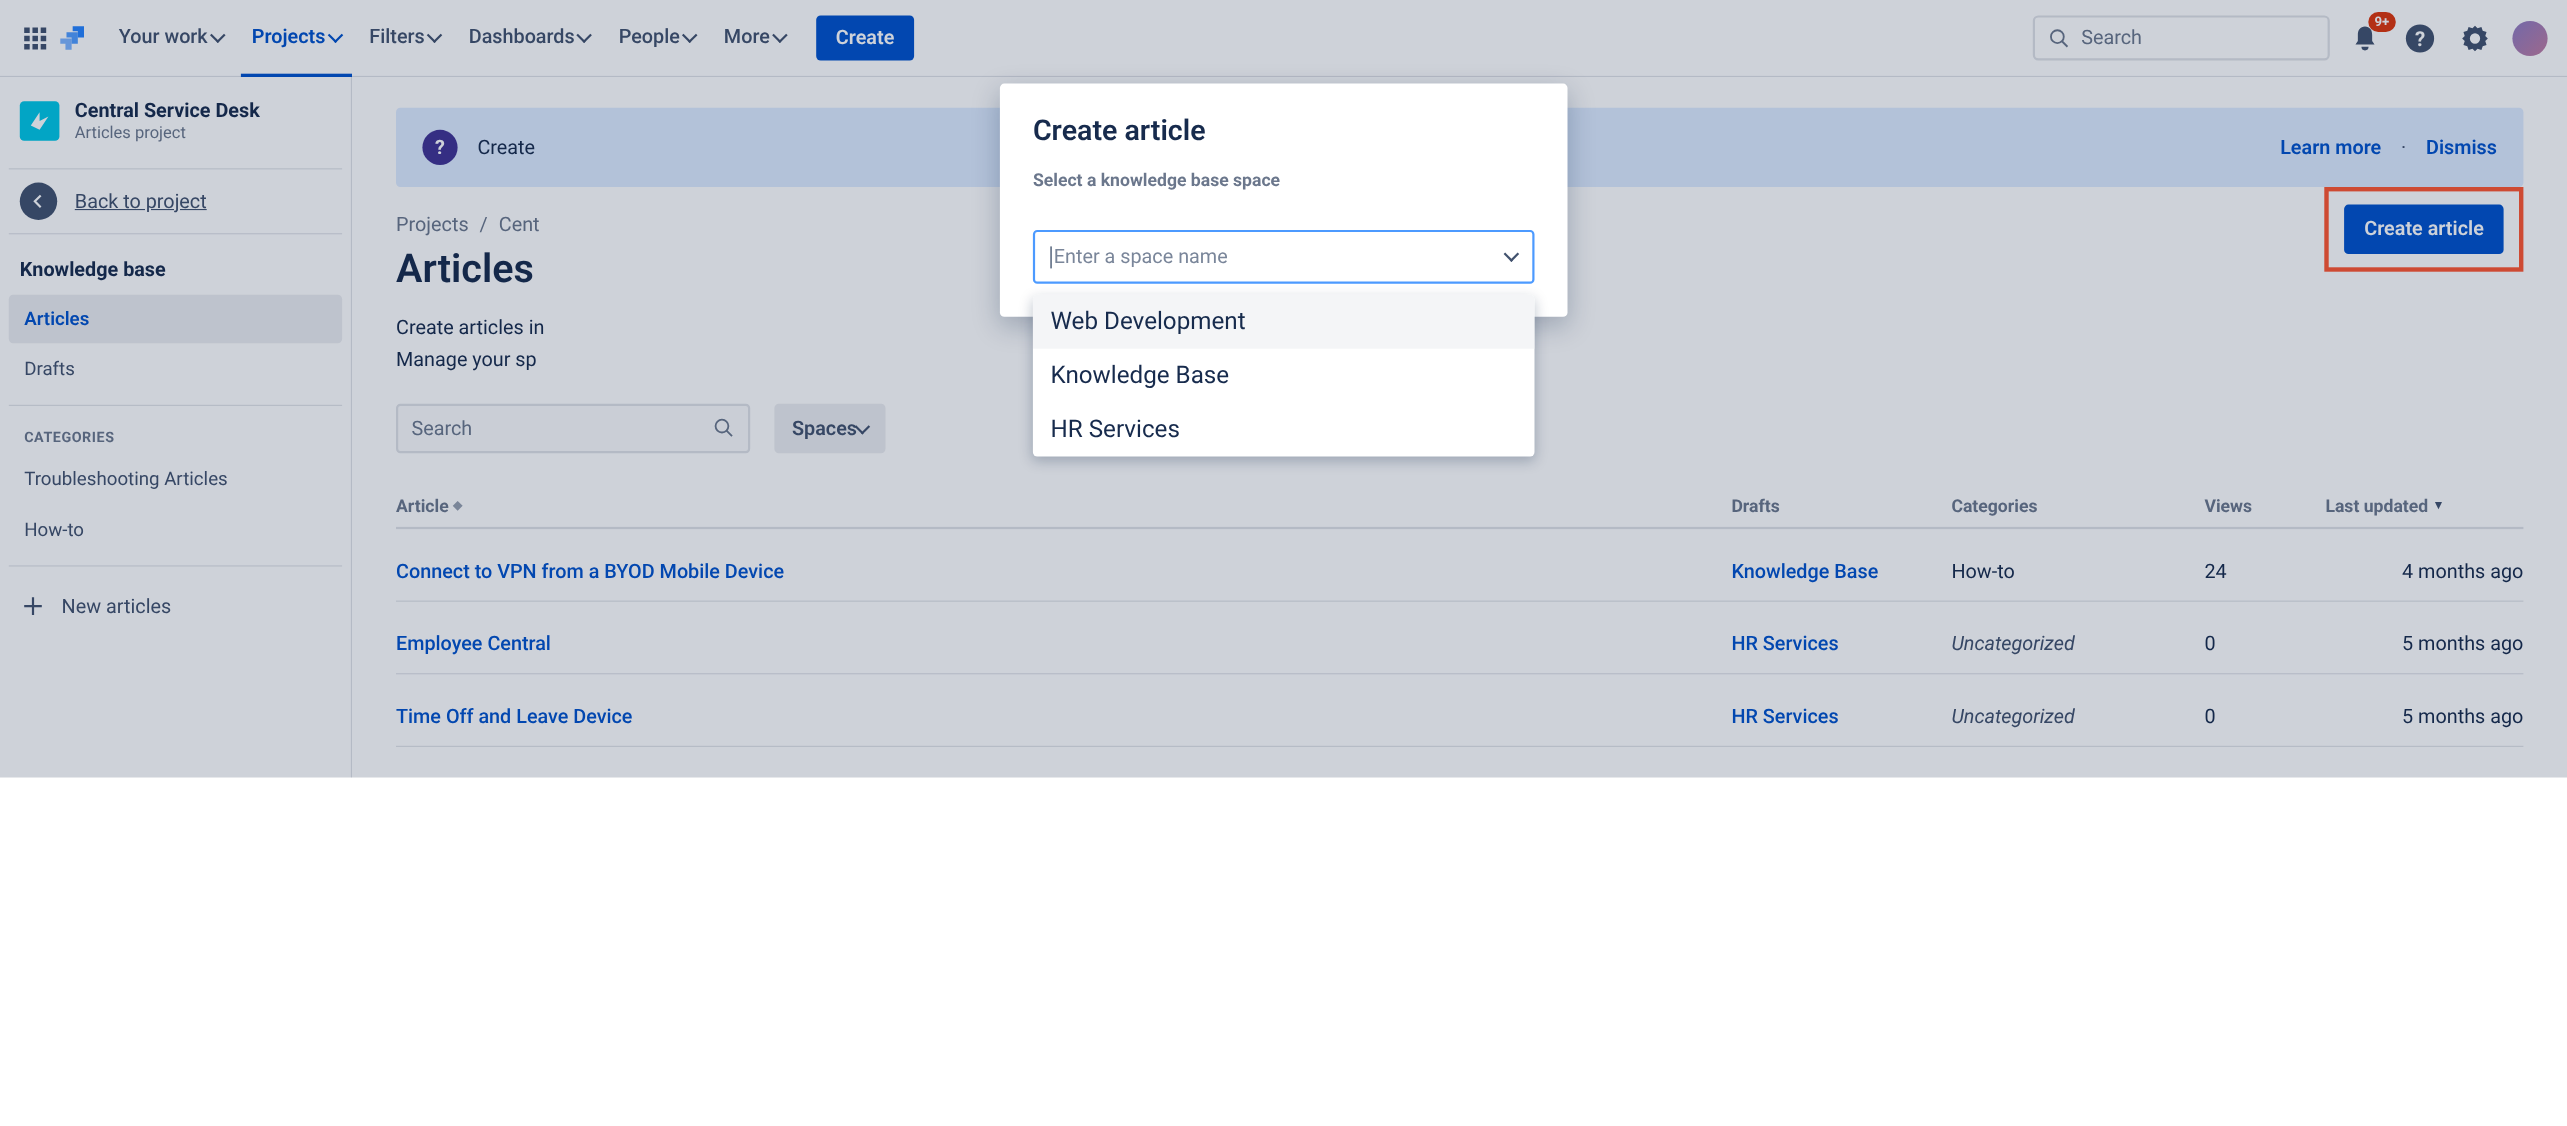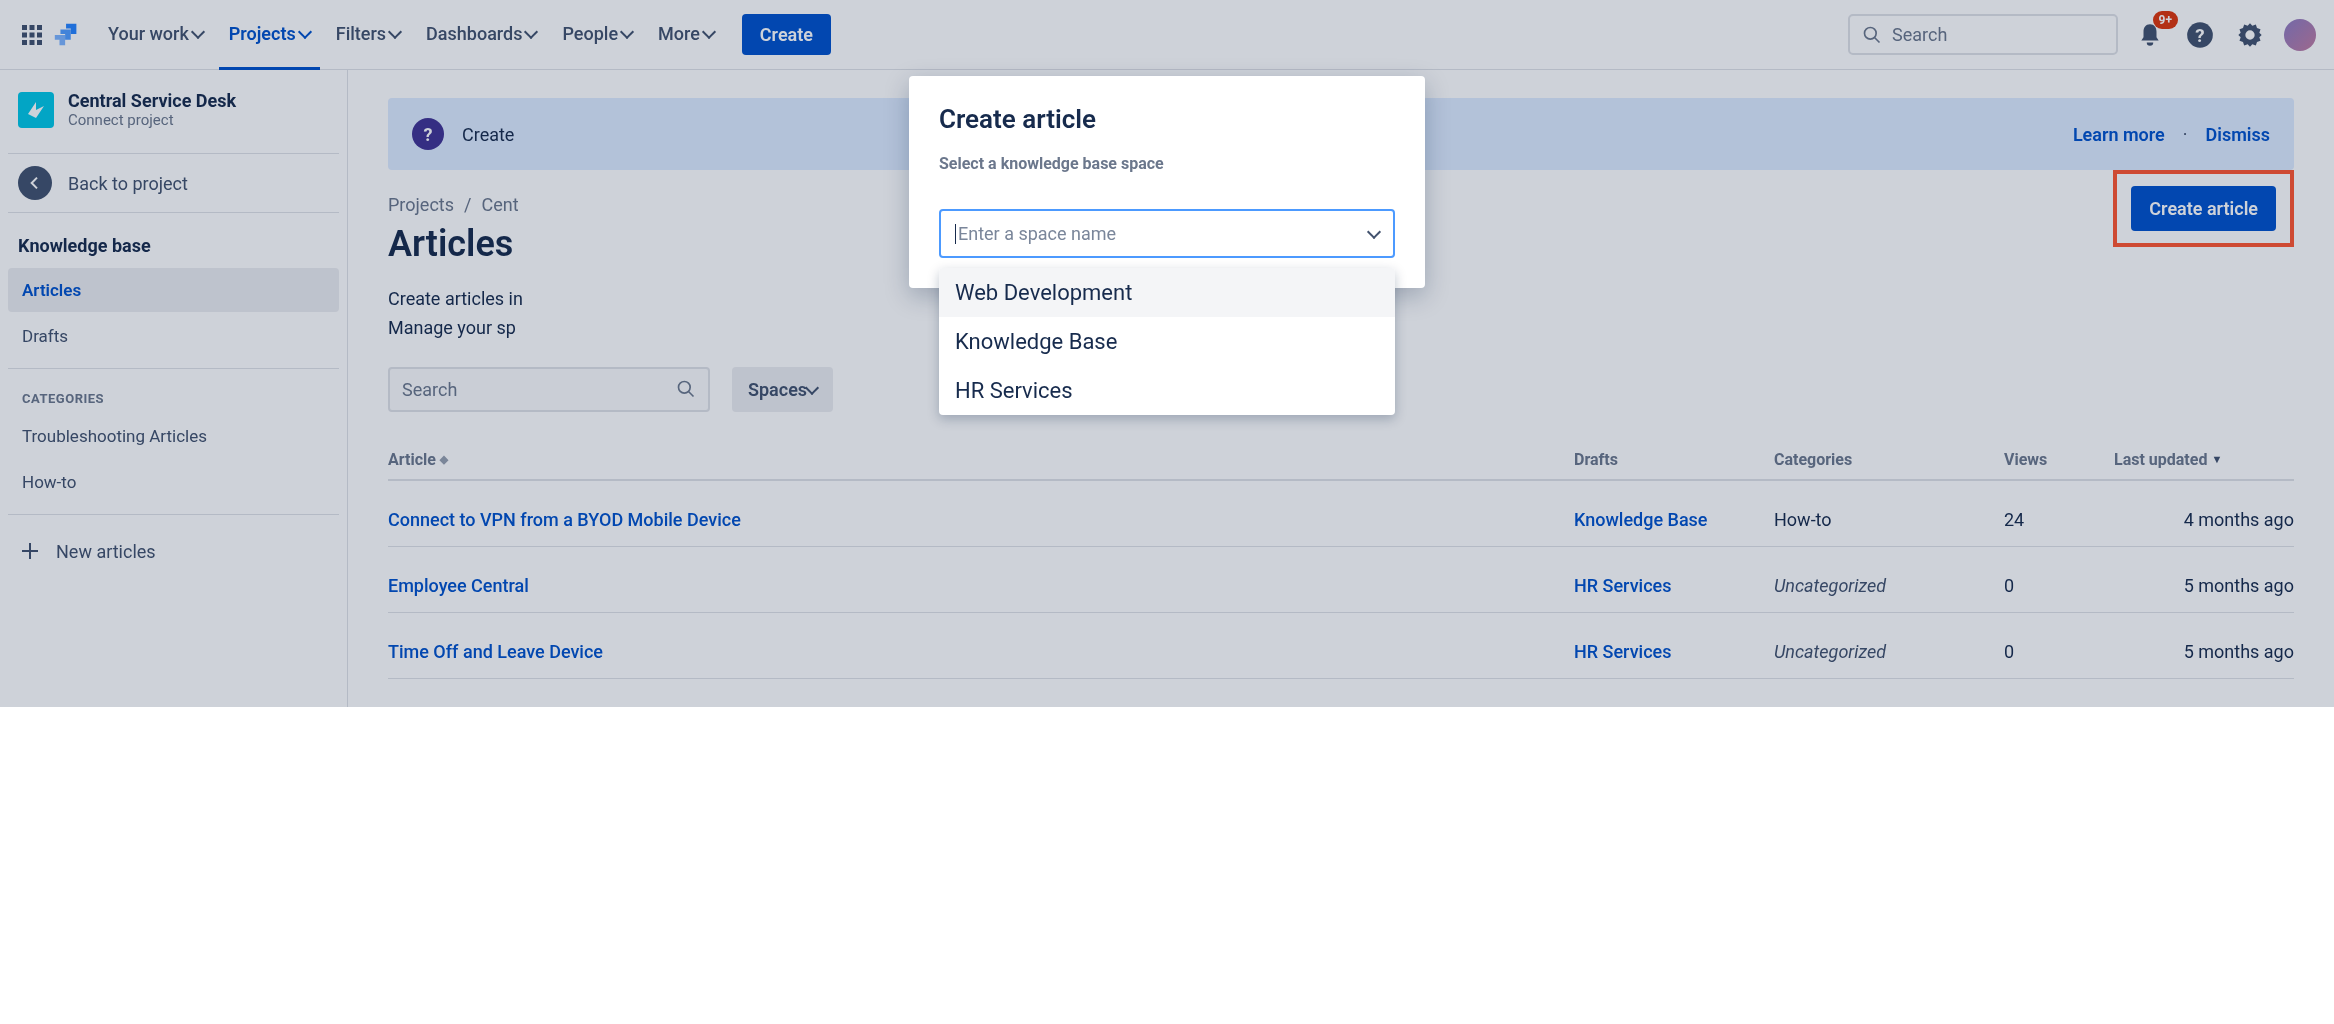--- a/index.html
+++ b/index.html
@@ -15,26 +15,26 @@
 .nav-item.active { color: #0052CC; border-bottom-color: #0052CC; font-weight: 600;}
 .create-btn { background: #0052CC; color: #fff; font-weight: 600; font-size: 18px; border: none; padding: 10px 18px; border-radius: 4px; margin-left: 12px; cursor:pointer;}
 .topnav-spacer { flex: 1; }
 .search-box { display:flex; align-items:center; background:#fff; border:2px solid #dfe1e6; border-radius:5px; padding: 8px 12px; width: 270px; gap: 10px; color:#6B778C; font-size: 18px;}
 .topnav .icon-btn { width: 36px; height:36px; display:flex; align-items:center; justify-content:center; color:#42526E; cursor:pointer; margin-left:8px; position:relative;}
 .badge { position:absolute; top:-6px; right:-10px; background:#DE350B; color:#fff; font-size:12px; font-weight:700; padding:2px 6px; border-radius:10px;}
 .avatar { width:32px; height:32px; border-radius:50%; background: linear-gradient(135deg,#8e7cc3,#c27ba0); margin-left:10px; }
 
 
 .layout { display:flex; }
-.sidebar { width: 348px; border-right: 1px solid #dfe1e6; padding: 20px 8px; }
+.sidebar { width: 320px; border-right: 1px solid #dfe1e6; padding: 20px 8px; }
 .proj-header { display:flex; align-items:center; gap: 14px; padding: 0 10px 18px;}
 .proj-icon { width:36px; height:36px; border-radius:4px; background:#00C7E6; display:flex; align-items:center; justify-content:center; }
 .proj-name { font-size:18px; font-weight:700; color:#172B4D;}
 .proj-sub { font-size:15px; color:#6B778C;}
-.back-row { display:flex; align-items:center; gap:16px; padding: 12px 10px; font-size:18px; color:#42526E; cursor:pointer; border-top:1px solid #dfe1e6; border-bottom:1px solid #dfe1e6; margin: 6px 0;}
+.back-row { display:flex; align-items:center; gap:16px; padding: 12px 10px; font-size:18px; color:#42526E; cursor:pointer; border-top:1px solid #dfe1e6; border-bottom:1px solid #dfe1e6; margin: 6px 0; text-decoration: underline;}
 .back-circle { width:34px; height:34px; border-radius:50%; background:#42526E; color:#fff; display:flex; align-items:center; justify-content:center;}
 .side-section-title { font-size:18px; font-weight:700; padding: 16px 10px 10px;}
 .side-item { font-size:17px; padding: 12px 14px; border-radius:4px; color:#42526E; cursor:pointer; margin: 2px 0;}
 .side-item.active { background: rgba(9,30,66,0.08); color:#0052CC; font-weight:600;}
 .side-divider { border-top:1px solid #dfe1e6; margin: 10px 0;}
 .side-label { font-size:13px; font-weight:700; color:#6B778C; letter-spacing:0.5px; padding: 12px 14px 6px;}
 .new-cat { display:flex; align-items:center; gap:14px; padding: 14px 10px; font-size:18px; color:#42526E; cursor:pointer;}
 
 .main { flex:1; padding: 28px 40px; }
 .banner { background:#DEEBFF; border-radius:4px; display:flex; align-items:center; padding: 20px 24px; gap:18px; font-size:18px; color:#172B4D;}
@@ -155,21 +155,21 @@
 
   <div class="sidebar">
     <div class="proj-header">
       <div class="proj-icon">
         <svg width="24" height="24" viewBox="0 0 24 24">
             <path d="M4 16 L12 4 L12 12 L20 8 L12 20 Z" fill="#fff"></path>
           </svg>
       </div>
       <div>
         <div class="proj-name">Central Service Desk</div>
-        <div class="proj-sub">Connect project</div>
+        <div class="proj-sub">Articles project</div>
       </div>
     </div>
     <div class="back-row">
       <div class="back-circle">
         <svg width="16" height="16" viewBox="0 0 24 24" fill="none" stroke="#fff" stroke-width="3">
             <path d="M15 4 L7 12 L15 20"></path>
           </svg>
       </div>
       <span>Back to project</span>
     </div>

